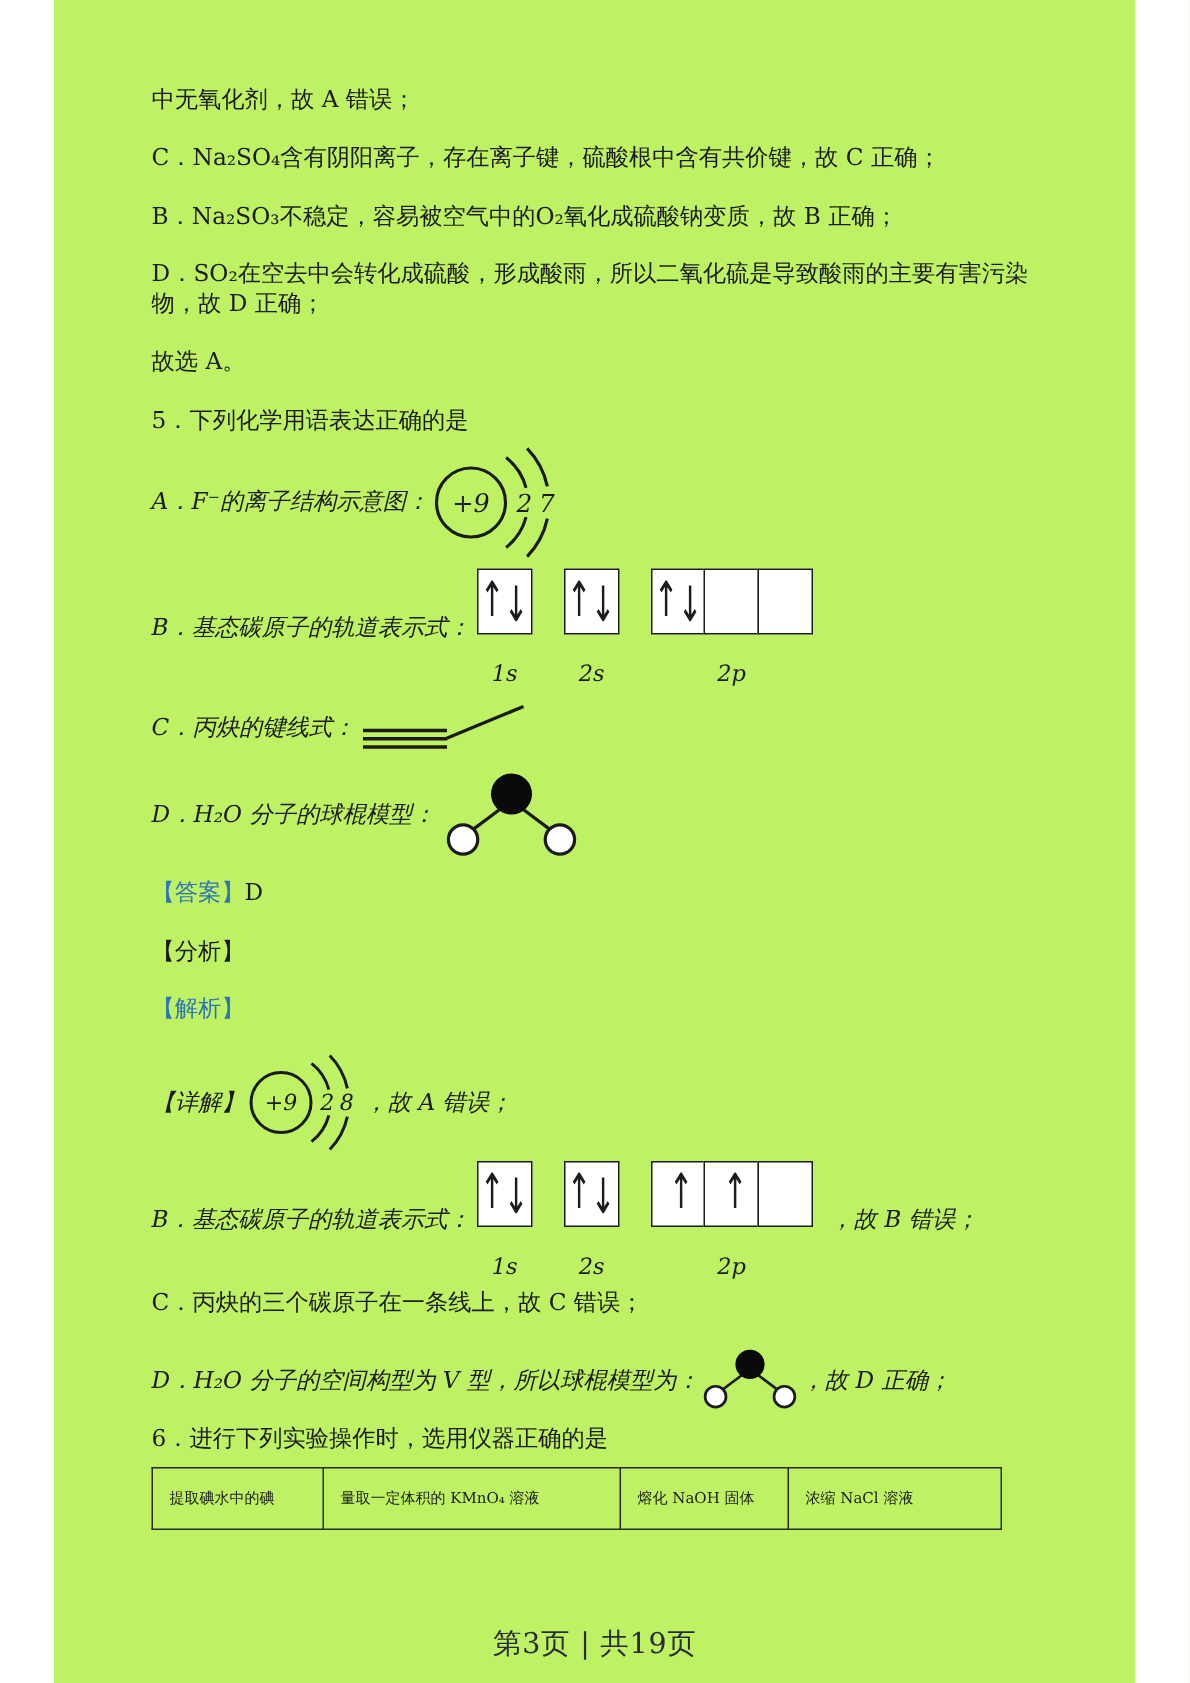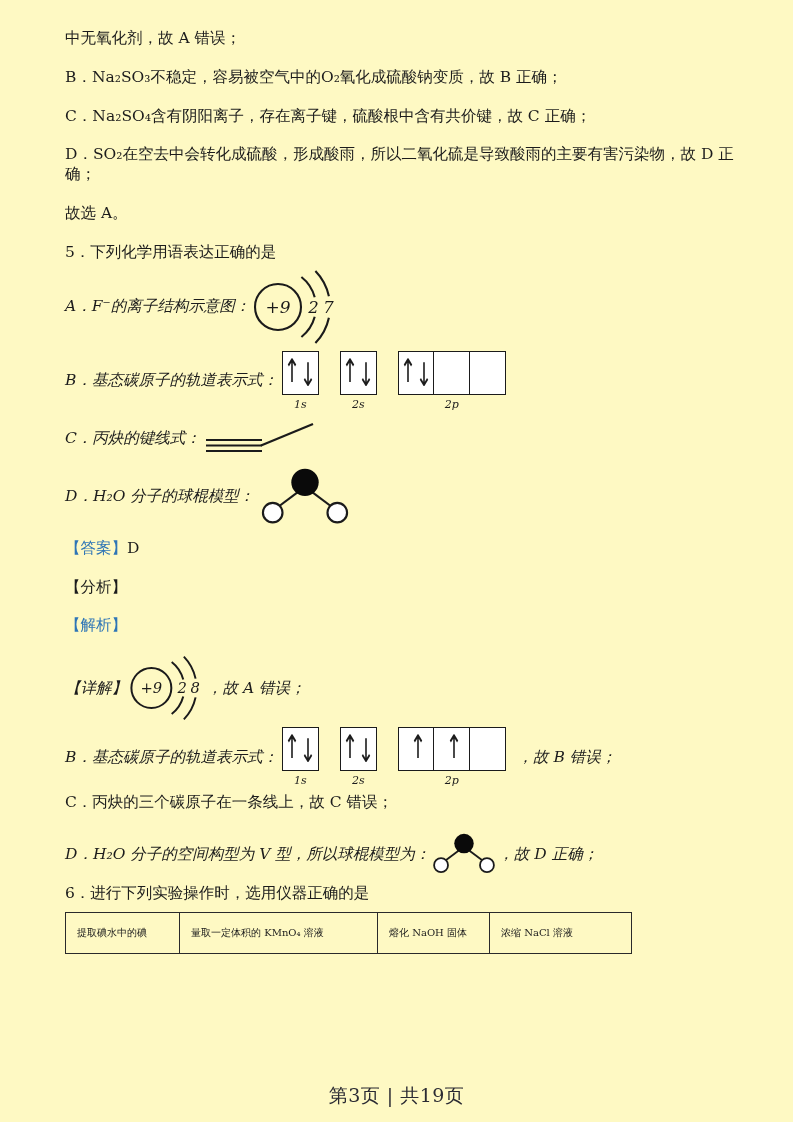--- a/index.html
+++ b/index.html
@@ -1,44 +1,44 @@
 <!DOCTYPE html>
 <html><head>
 <meta charset="utf-8">
 <style>
   * { margin:0; padding:0; box-sizing:border-box; }
   html,body { background:#ffffff; }
   .page {
     position:relative;
-    width:793px; height:1122px;
+    width:721px; height:1122px;
     margin:0 auto;
-    background:#fef9c3;
+    background:#bef264;
     color:#1c1c1c;
     font-family:"DejaVu Serif","Liberation Serif",serif;
     font-size:15.5px;
-    padding:29px 56px 0 65px;
+    padding:57px 56px 0 65px;
     overflow:hidden;
   }
   .para { margin-bottom:19px; line-height:1.28; }
   .row  { display:flex; align-items:center; margin-bottom:10px;font-style:italic; }
   .row .lead { white-space:nowrap; }
   .blue { color:#2E75B6; }
 
   
   .orbitals { display:flex; align-items:flex-start; margin:0 4px; }
   .orb-group { margin-right:21px; }
   .orb-group:last-child { margin-right:8px; }
   .orb-row { display:flex; }
   .orb-cell {
     width:37px; height:44px; background:#fff;
     border:1.7px solid #1b1b1b; margin-left:-1.7px;
     display:flex; align-items:center; justify-content:center;
   }
   .orb-cell:first-child { margin-left:0; }
-  .orb-label { text-align:center; font-size:11px; margin-top:3px; }
+  .orb-label { text-align:center; font-size:15px; margin-top:17px; }
   .ar { font-family:"DejaVu Sans",sans-serif; font-size:24px; line-height:1;
         display:inline-block; transform:scale(.82,1.35); }
   .ar.up { margin-right:-4px; transform:scale(.82,1.35) translateY(-1px); }
   .ar.dn { transform:scale(.82,1.35) translateY(1.5px); }
 
   svg text { font-family:"DejaVu Serif","Liberation Serif",serif; fill:#1b1b1b; }
 
   
   table.q6 { border-collapse:collapse; table-layout:fixed; width:566px; margin-top:2px; }
   table.q6 td { border:1.6px solid #2a2a2a; height:41px; padding:6px 11px;
@@ -48,22 +48,22 @@
             font-size:19px; color:#2b2b33; letter-spacing:.5px; }
 
   .mb6{margin-bottom:6px;} .mb8{margin-bottom:8px;} .mb12{margin-bottom:12px;}
 </style>
 </head>
 <body>
 
 <div class="page">
 
   <p class="para">中无氧化剂，故 A 错误；</p>
+  <p class="para">C．Na₂SO₄含有阴阳离子，存在离子键，硫酸根中含有共价键，故 C 正确；</p>
   <p class="para">B．Na₂SO₃不稳定，容易被空气中的O₂氧化成硫酸钠变质，故 B 正确；</p>
-  <p class="para">C．Na₂SO₄含有阴阳离子，存在离子键，硫酸根中含有共价键，故 C 正确；</p>
   <p class="para">D．SO₂在空去中会转化成硫酸，形成酸雨，所以二氧化硫是导致酸雨的主要有害污染物，故 D 正确；</p>
   <p class="para">故选 A。</p>
 
   <p class="para mb6">5．下列化学用语表达正确的是</p>
 
   <div class="row mb6">
     <span class="lead">A．F⁻的离子结构示意图：</span>
     <svg width="92" height="76" viewBox="0 0 92 76">
       <circle cx="28" cy="38" r="23" fill="none" stroke="#1b1b1b" stroke-width="2.1"></circle>
       <text x="28" y="44" text-anchor="middle" font-size="17">+9</text>

